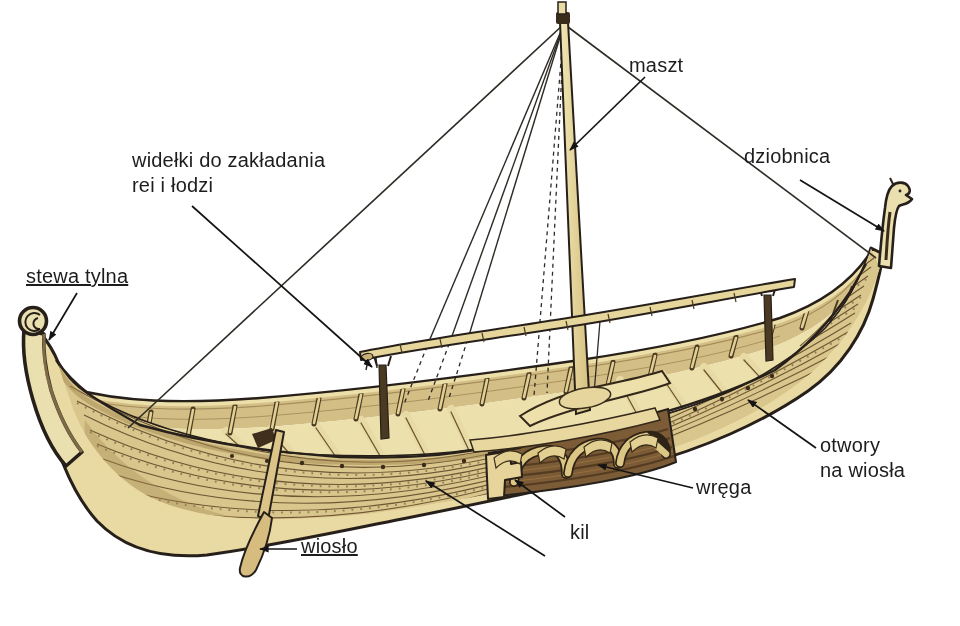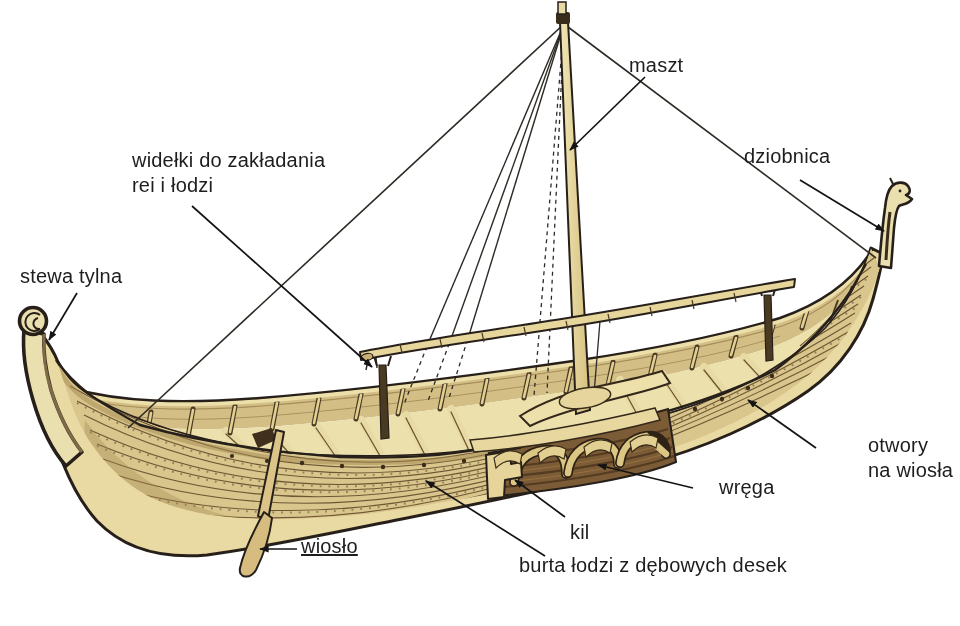--- a/index.html
+++ b/index.html
@@ -305,20 +305,19 @@
     <path d="M 565,517 L 515,480" marker-end="url(#ah)"></path>
     <path d="M 297,549 L 260,549" marker-end="url(#ah)"></path>
     <path d="M 545,556 L 426,481" marker-end="url(#ah)"></path>
   </g>
 </svg>
 
   <div class="label" style="left:629px;top:53px;">maszt</div>
   <div class="label" style="left:132px;top:148px;">widełki do zakładania
 rei i łodzi</div>
   <div class="label" style="left:744px;top:144px;">dziobnica</div>
-  <div class="label" style="left:20px;top:264px;">stewa tylna</div>
-  <div class="label" style="left:868px;top:433px;">otwory
+  <div class="label" style="left:26px;top:264px;text-decoration:underline;">stewa tylna</div>
+  <div class="label" style="left:820px;top:433px;">otwory
 na wiosła</div>
-  <div class="label" style="left:696px;top:475px;margin-left:23px;">wręga</div>
+  <div class="label" style="left:696px;top:475px;">wręga</div>
   <div class="label" style="left:570px;top:520px;">kil</div>
   <div class="label" style="left:301px;top:534px;text-decoration:underline;">wiosło</div>
-  <div class="label" style="left:519px;top:553px;">burta łodzi z dębowych desek</div>
 </div>
 
 </body></html>

